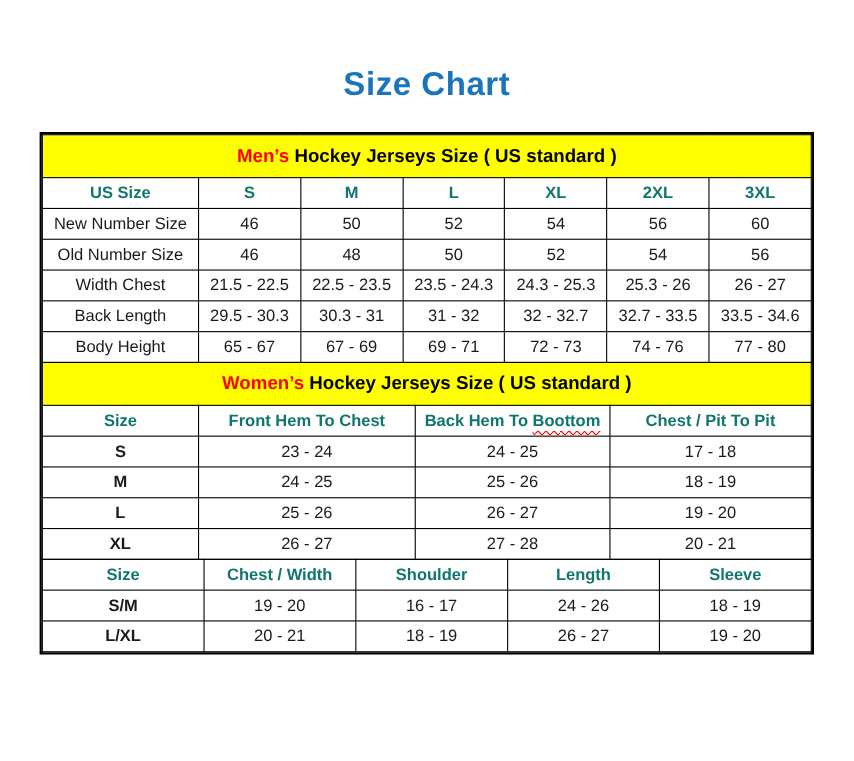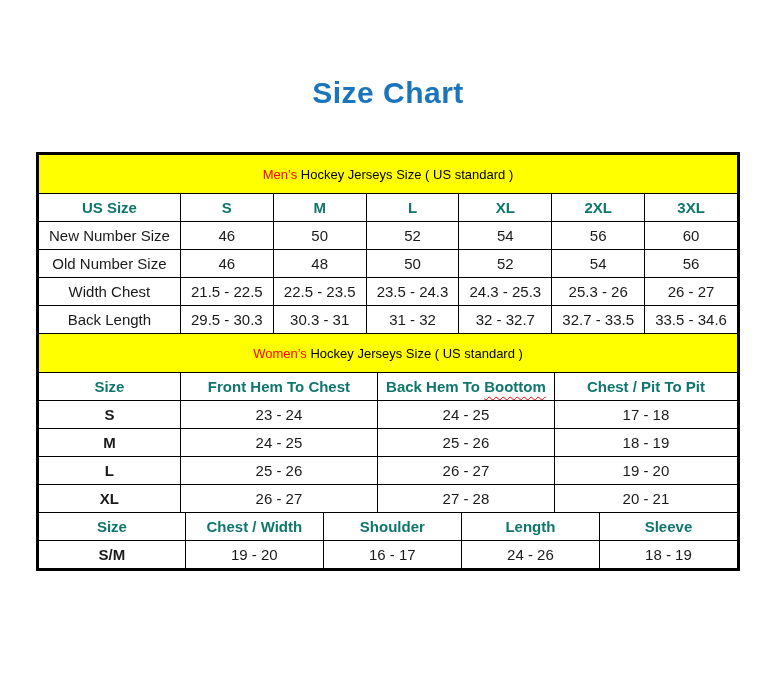--- a/index.html
+++ b/index.html
@@ -13,21 +13,21 @@
   html, body { margin: 0; padding: 0; }
   body {
     width: 776px;
     height: 692px;
     background: #ffffff;
     font-family: "Liberation Sans", sans-serif;
     color: var(--text);
     overflow: hidden;
   }
   .title {
-    margin: 16px;
+    margin: 0;
     padding-top: 60px;
     padding-bottom: 26px;
     text-align: center;
     font-size: 30px;
     line-height: 34px;
     font-weight: bold;
     color: var(--title-blue);
     letter-spacing: 0.5px;
   }
   .chart-frame {
@@ -50,22 +50,22 @@
     font-size: 15px;
     padding: 0 2px;
     color: var(--text);
     white-space: nowrap;
     overflow: hidden;
   }
   th { font-weight: bold; color: #0f766e; }
   td.section-title {
     background: var(--yellow);
     height: 39px;
-    font-weight: normal;
-    font-size: 13px;
+    font-weight: bold;
+    font-size: 17px;
     color: #000000;
   }
   td.section-title .accent { color: var(--red); }
   td.row-label { font-weight: bold; margin-top: 20px; }
   table[data-table-index="0"] td.row-label { font-weight: normal; }
   td.value-cell { font-weight: normal; }
   .misspelled {
     text-decoration: underline;
     text-decoration-style: wavy;
     text-decoration-color: var(--red);
@@ -141,20 +141,29 @@
           </tr>
           <tr>
             <td class="row-label">Back Length</td>
             <td class="value-cell">29.5 - 30.3</td>
             <td class="value-cell">30.3 - 31</td>
             <td class="value-cell">31 - 32</td>
             <td class="value-cell">32 - 32.7</td>
             <td class="value-cell">32.7 - 33.5</td>
             <td class="value-cell">33.5 - 34.6</td>
           </tr>
+          <tr>
+            <td class="row-label">Body Height</td>
+            <td class="value-cell">65 - 67</td>
+            <td class="value-cell">67 - 69</td>
+            <td class="value-cell">69 - 71</td>
+            <td class="value-cell">72 - 73</td>
+            <td class="value-cell">74 - 76</td>
+            <td class="value-cell">77 - 80</td>
+          </tr>
         </tbody>
       </table>
 
     <table class="size-table" data-table-index="1">
       <colgroup>
         <col class="c-label">
           <col class="c-w1">
           <col class="c-w2">
           <col class="c-w3">
       </colgroup>
@@ -211,17 +220,24 @@
             <th>Length</th>
             <th>Sleeve</th>
           </tr>
           <tr>
             <td class="row-label">S/M</td>
             <td class="value-cell">19 - 20</td>
             <td class="value-cell">16 - 17</td>
             <td class="value-cell">24 - 26</td>
             <td class="value-cell">18 - 19</td>
           </tr>
+          <tr>
+            <td class="row-label">L/XL</td>
+            <td class="value-cell">20 - 21</td>
+            <td class="value-cell">18 - 19</td>
+            <td class="value-cell">26 - 27</td>
+            <td class="value-cell">19 - 20</td>
+          </tr>
         </tbody>
       </table>
 
   </div>
 </div>
 
 </body></html>

